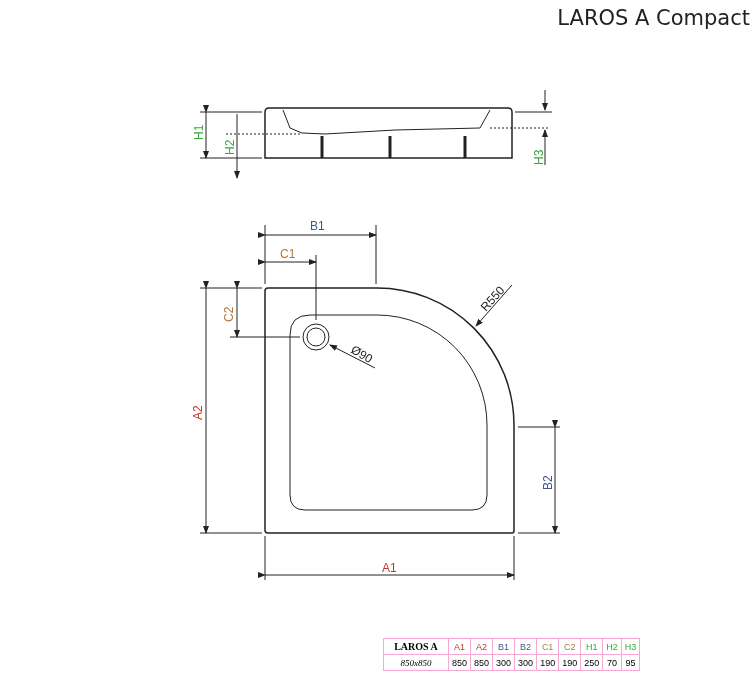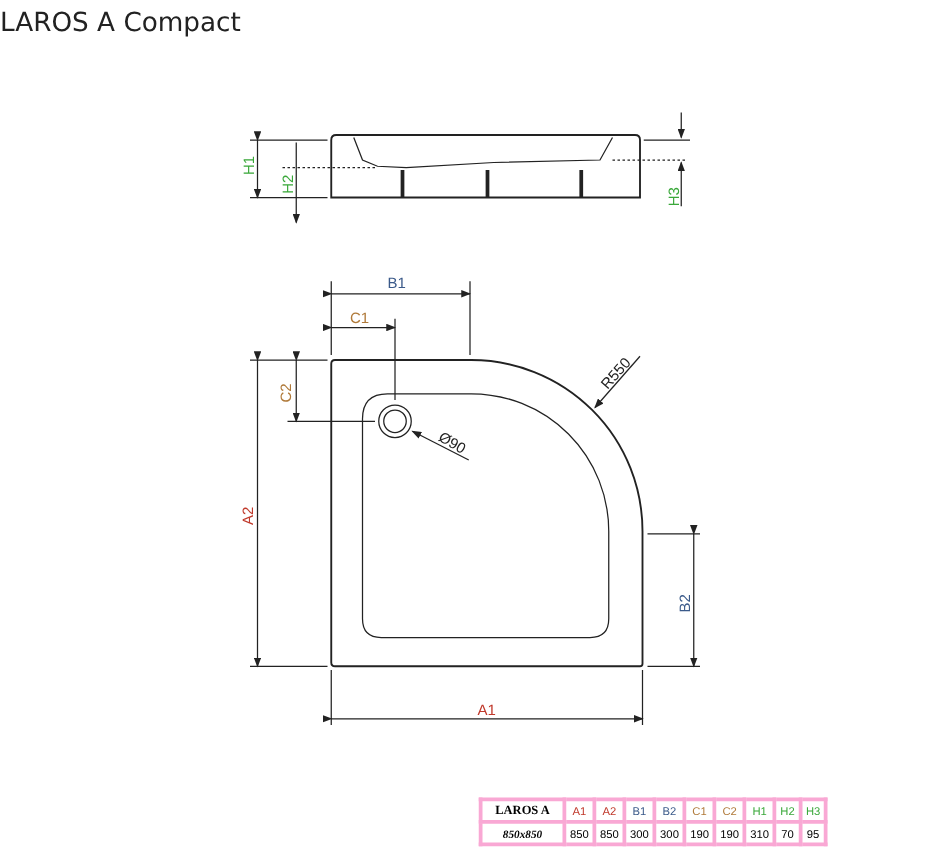--- a/index.html
+++ b/index.html
@@ -1,22 +1,22 @@
 <!DOCTYPE html>
 <html><head>
 <meta charset="utf-8">
 <style>
   html,body{margin:0;padding:0;background:#fff;}
   body{width:750px;height:679px;position:relative;overflow:hidden;font-family:"Liberation Sans",sans-serif;}
-  .title{position:absolute;left:0;top:6px;width:750px;text-align:left;font-size:21px;color:#222;font-family:"DejaVu Sans",sans-serif;}
+  .title{position:absolute;left:0;top:6px;width:750px;text-align:right;font-size:21px;color:#222;font-family:"DejaVu Sans",sans-serif;}
   svg{position:absolute;left:0;top:0;}
   .spec{position:absolute;left:383px;top:638px;border-collapse:collapse;font-size:9px;}
-  .spec td{border:3px solid #f9a8d4;padding:1px 3px;text-align:center;height:13px;}
+  .spec td{border:1px solid #f9a8d4;padding:1px 3px;text-align:center;height:13px;}
   .spec .model{font-family:"Liberation Serif",serif;font-weight:bold;font-size:10px;width:58px;}
-  .spec .size{font-family:"Liberation Serif",serif;font-style:italic;font-weight:bold;}
+  .spec .size{font-family:"Liberation Serif",serif;font-style:italic;font-weight:normal;}
 </style>
 </head>
 <body>
 
 <div class="title">LAROS A Compact</div>
 
 <svg width="750" height="679">
   <defs>
     <marker id="ar" markerWidth="8" markerHeight="6" refX="7" refY="3" orient="auto">
         <path d="M0,0 L8,3 L0,6 z" fill="#222"></path>
@@ -91,18 +91,18 @@
     <td style="color:#3aa83a">H3</td>
   </tr>
   <tr>
     <td class="size">850x850</td>
     <td>850</td>
     <td>850</td>
     <td>300</td>
     <td>300</td>
     <td>190</td>
     <td>190</td>
-    <td>310</td>
+    <td>250</td>
     <td>70</td>
     <td>95</td>
   </tr>
 </tbody>
   </table>
 
 </body></html>

